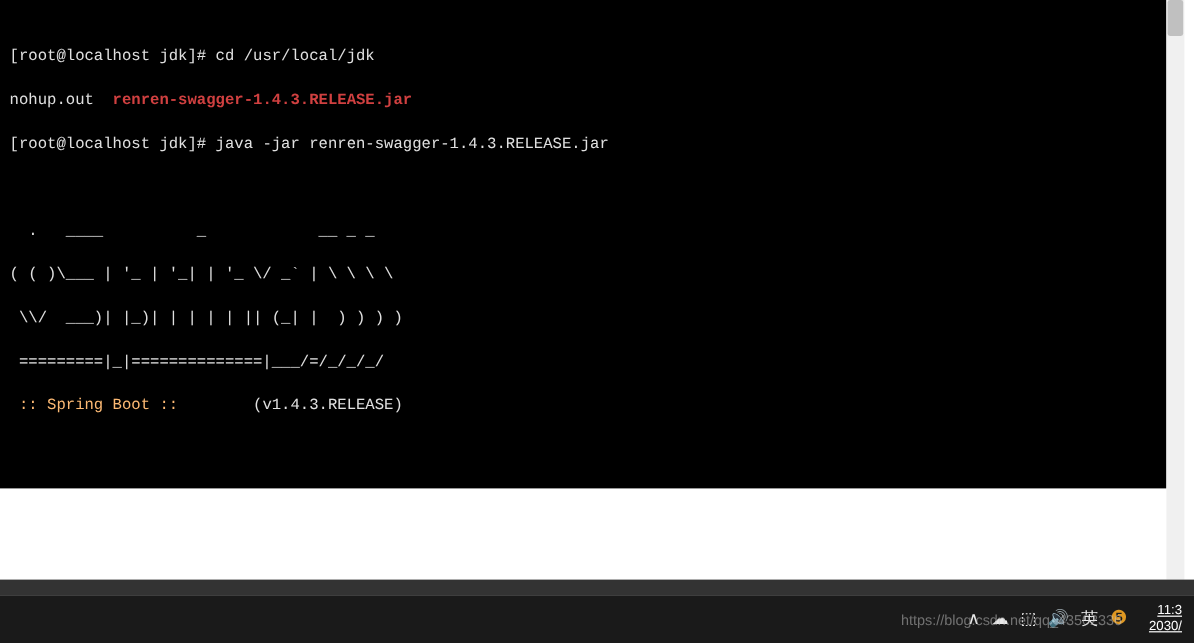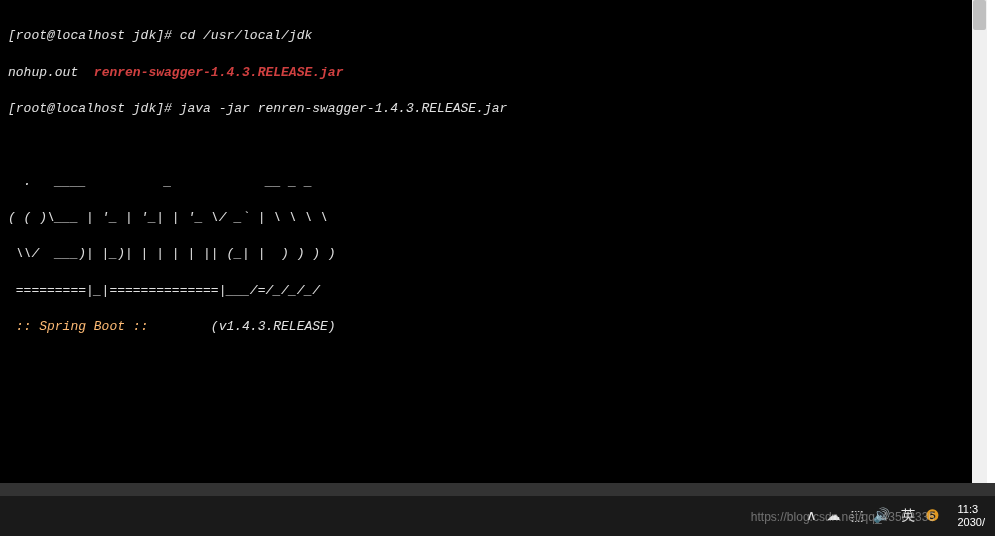--- a/index.html
+++ b/index.html
@@ -9,26 +9,25 @@
       font-size: 13px;
       line-height: 1.4;
       width: 995px;
       height: 536px;
       overflow: hidden;
       position: relative;
     }
     .terminal {
       background: #000;
       color: #e0e0e0;
-      padding: 9px 8px;
+      padding: 20px 8px;
       width: 972px;
-      height: 483px;
+      height: 407px;
       white-space: pre;
       overflow: hidden;
-      font-style: italic;
     }
     .scrollbar {
       position: absolute;
       right: 8px;
       top: 0;
       width: 15px;
       height: 483px;
       background: #f0f0f0;
     }
     .scrollbar-thumb {
@@ -63,23 +62,25 @@
       align-items: center;
       gap: 10px;
     }
     .tray-icon {
       color: #fff;
       font-size: 14px;
       opacity: 0.9;
     }
     .tray-icon.orange { color: #f5a623; font-size: 16px; }
     .clock {
+      text-align: right;
       margin-left: 8px;
       font-size: 11px;
       line-height: 1.2;
+      text-decoration: underline;
     }
     .gap-strip {
       position: absolute;
       left: 0;
       top: 483px;
       width: 995px;
       height: 13px;
       background: #333;
     }
     .watermark {

